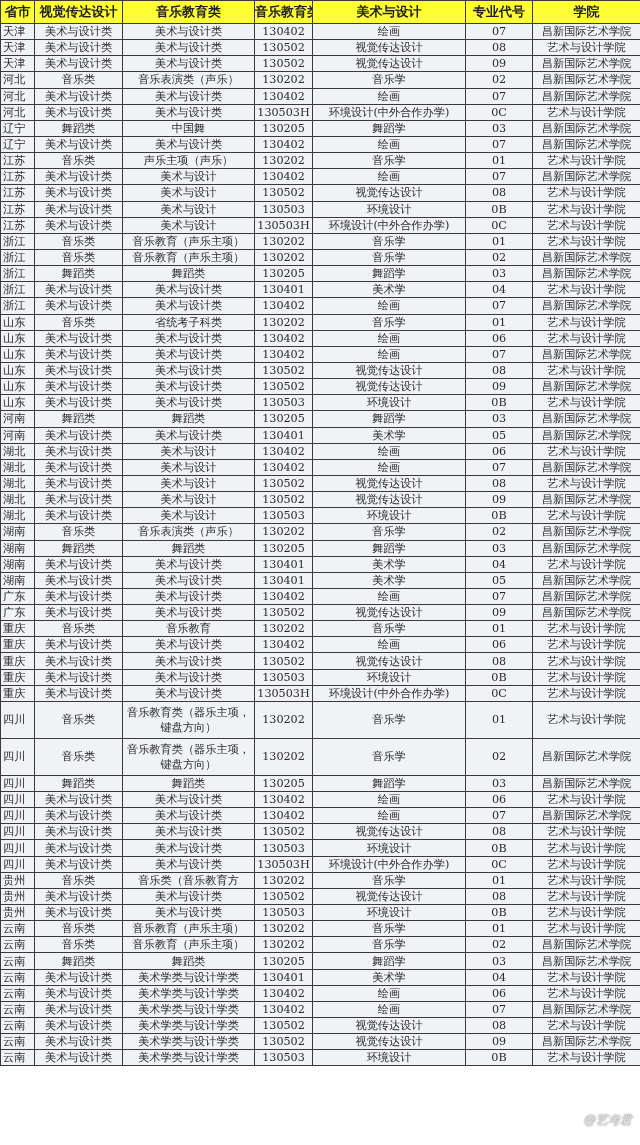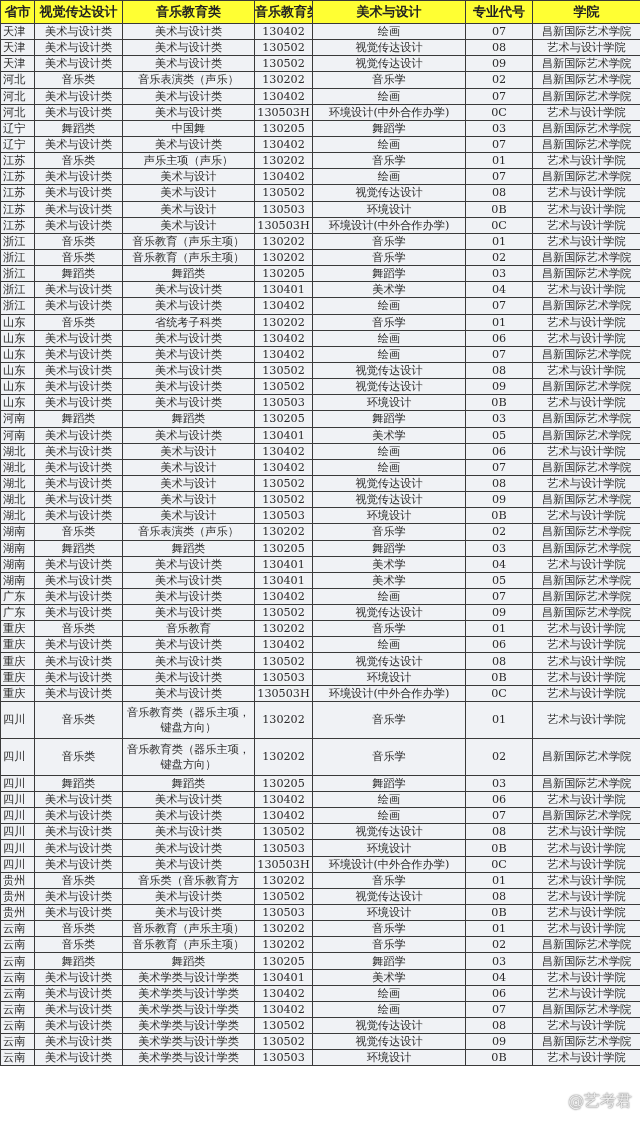--- a/index.html
+++ b/index.html
@@ -4,21 +4,21 @@
 <style>
   html, body { margin: 0; padding: 0; background: #ffffff; }
   body { width: 640px; height: 1145px; overflow: hidden; position: relative; font-family: "DejaVu Serif", "Liberation Serif", serif; }
   table { border-collapse: collapse; width: 640px; table-layout: fixed; }
   th, td { border: 1px solid #3a3a3a; padding: 0; text-align: center; vertical-align: middle; overflow: hidden; white-space: nowrap; color: #2a2a2a; }
   th { background: #ffff33; height: 22px; font-size: 13px; font-weight: bold; color: #222; font-family: "DejaVu Serif", "Liberation Serif", serif; margin-left: 8px; }
   td { height: 15.15px; font-size: 11.2px; line-height: 13px; background: #f0f2f5; }
   td.prov { text-align: left; padding-left: 2px; }
   tr.tall td { height: 36px; }
   td.wrap { white-space: normal; line-height: 15px; }
-  .watermark { position: absolute; right: 8px; bottom: 33px; font-size: 16px; color: rgba(255,255,255,0.85); text-shadow: 0 0 2px #888, 0 0 1px #666; font-family: "DejaVu Sans", sans-serif; pointer-events: none; }
+  .watermark { position: absolute; right: 8px; bottom: 16px; font-size: 12px; color: rgba(255,255,255,0.85); text-shadow: 0 0 2px #888, 0 0 1px #666; font-family: "DejaVu Sans", sans-serif; pointer-events: none; font-style: italic; }
 </style>
 </head>
 <body>
 
 <table>
   <colgroup>
     <col style="width:34px">
     <col style="width:88px">
     <col style="width:132px">
     <col style="width:58px">

